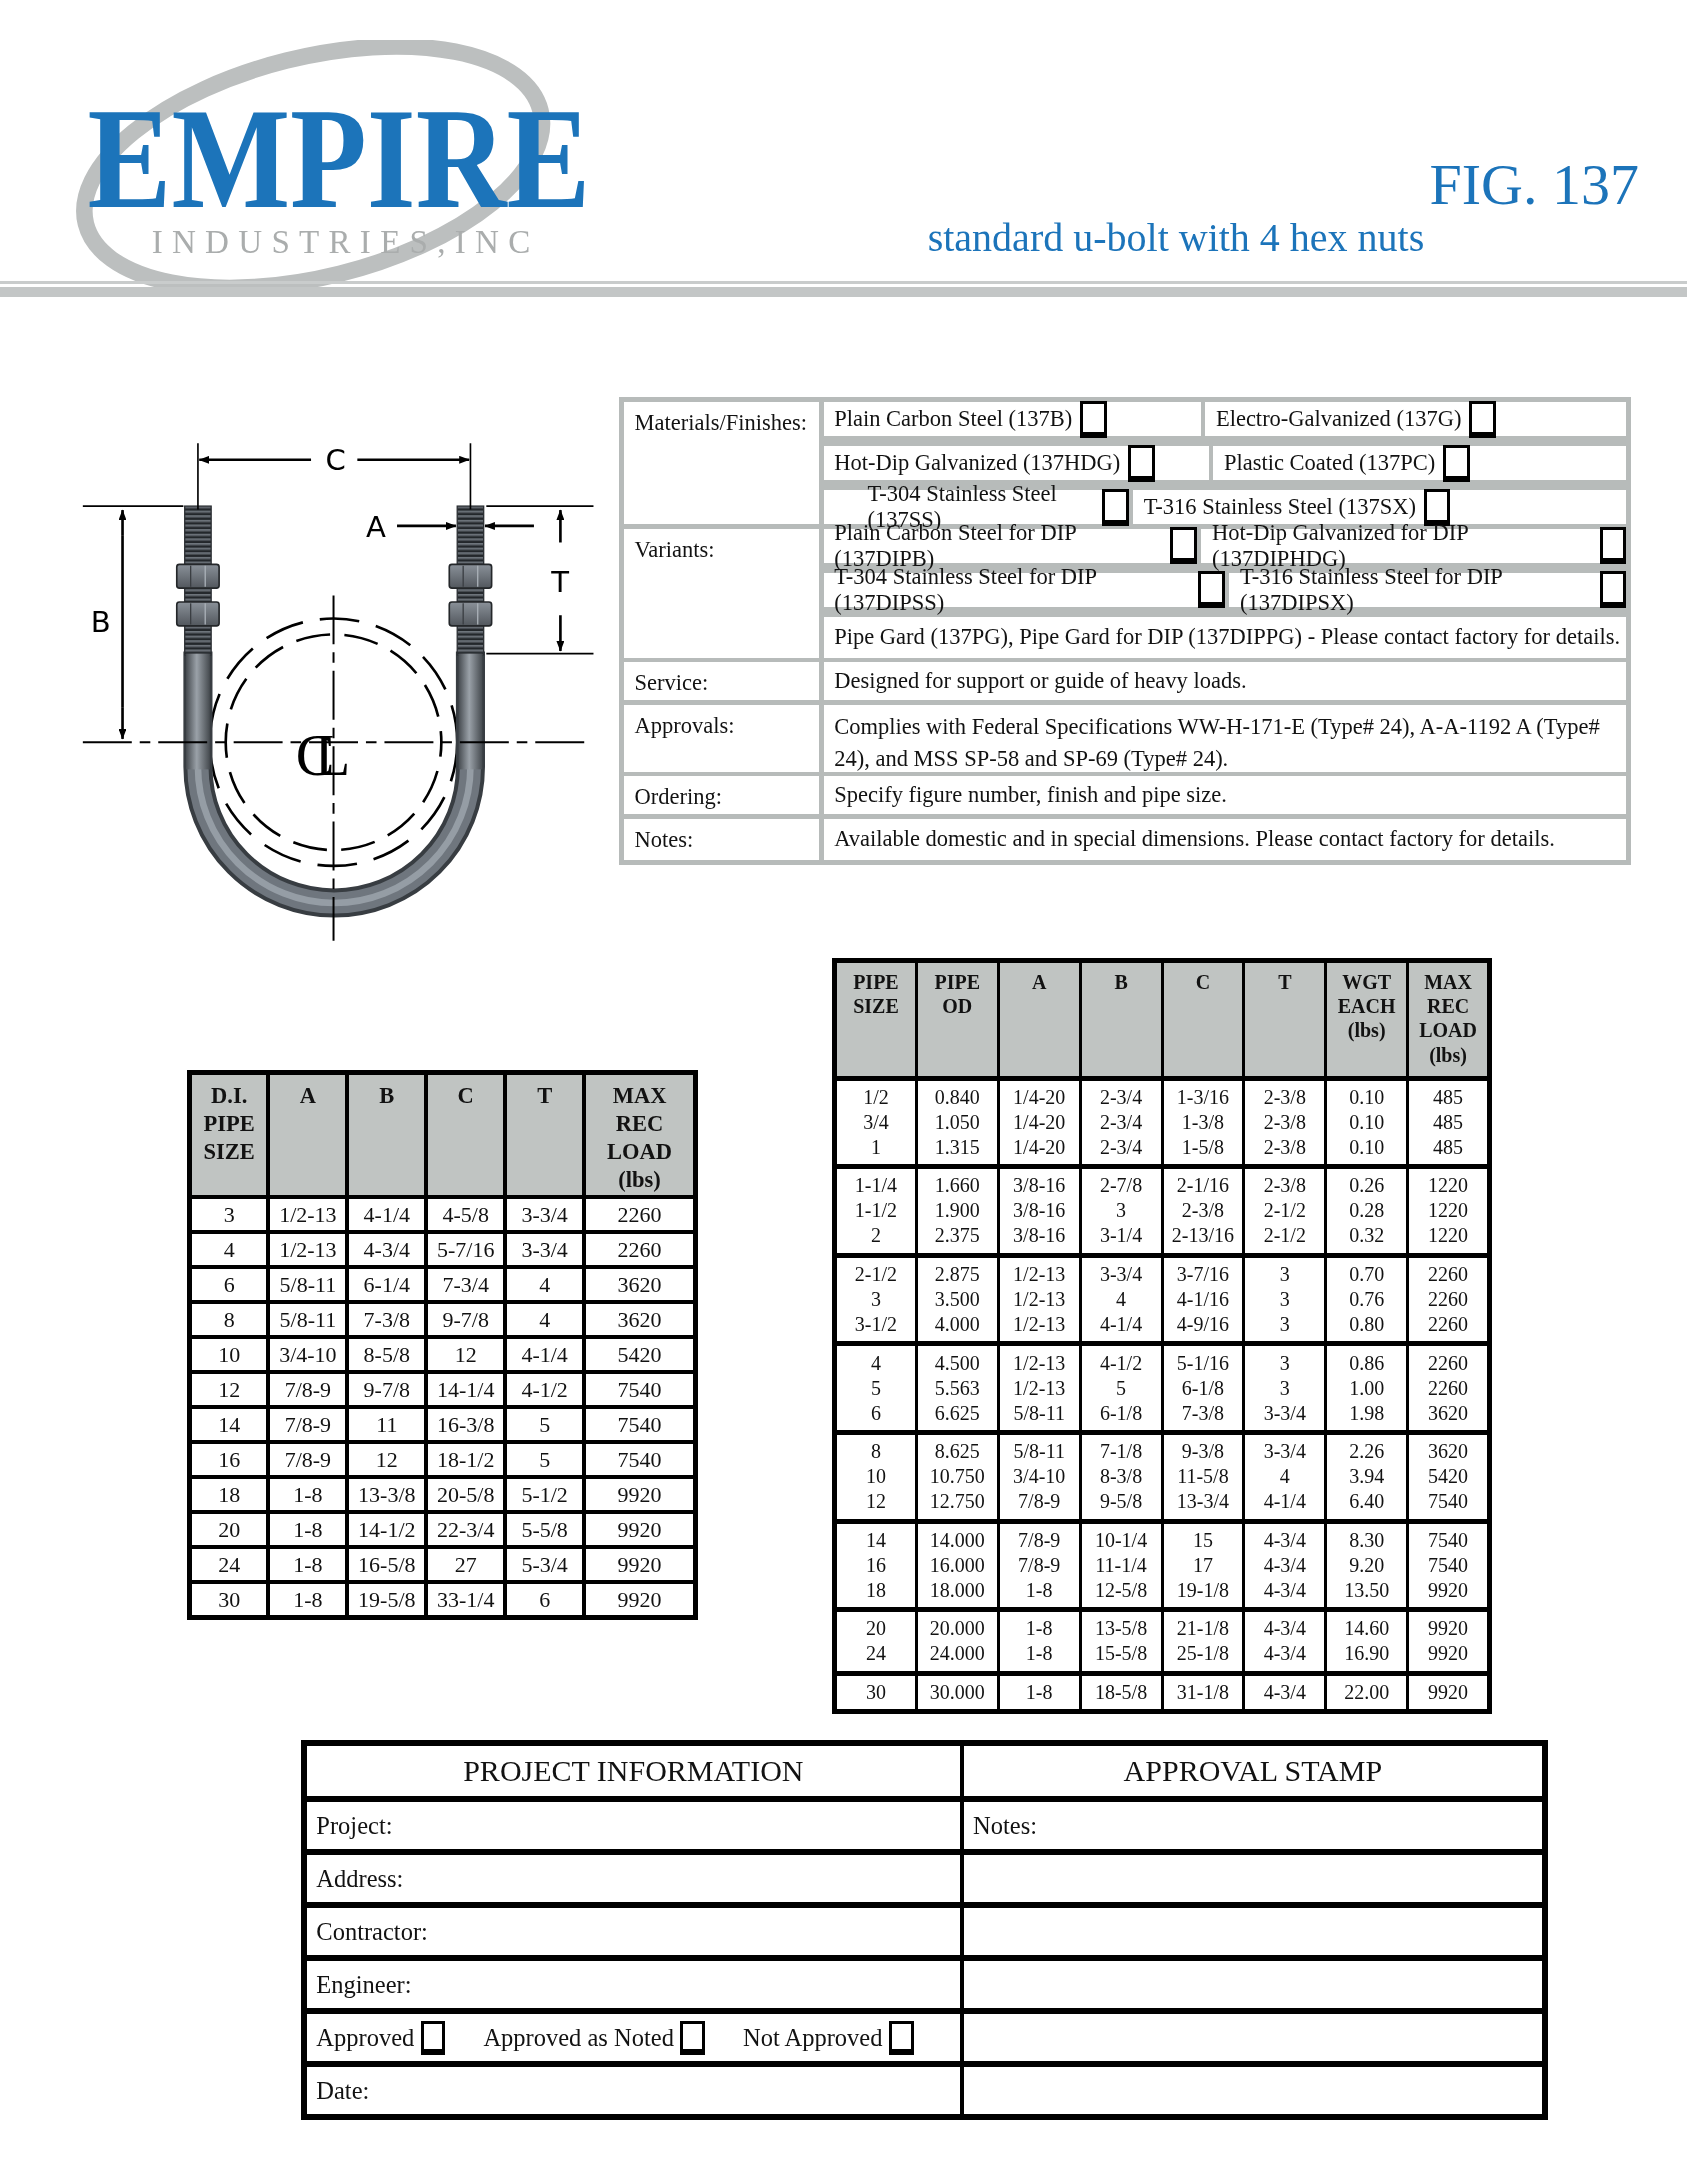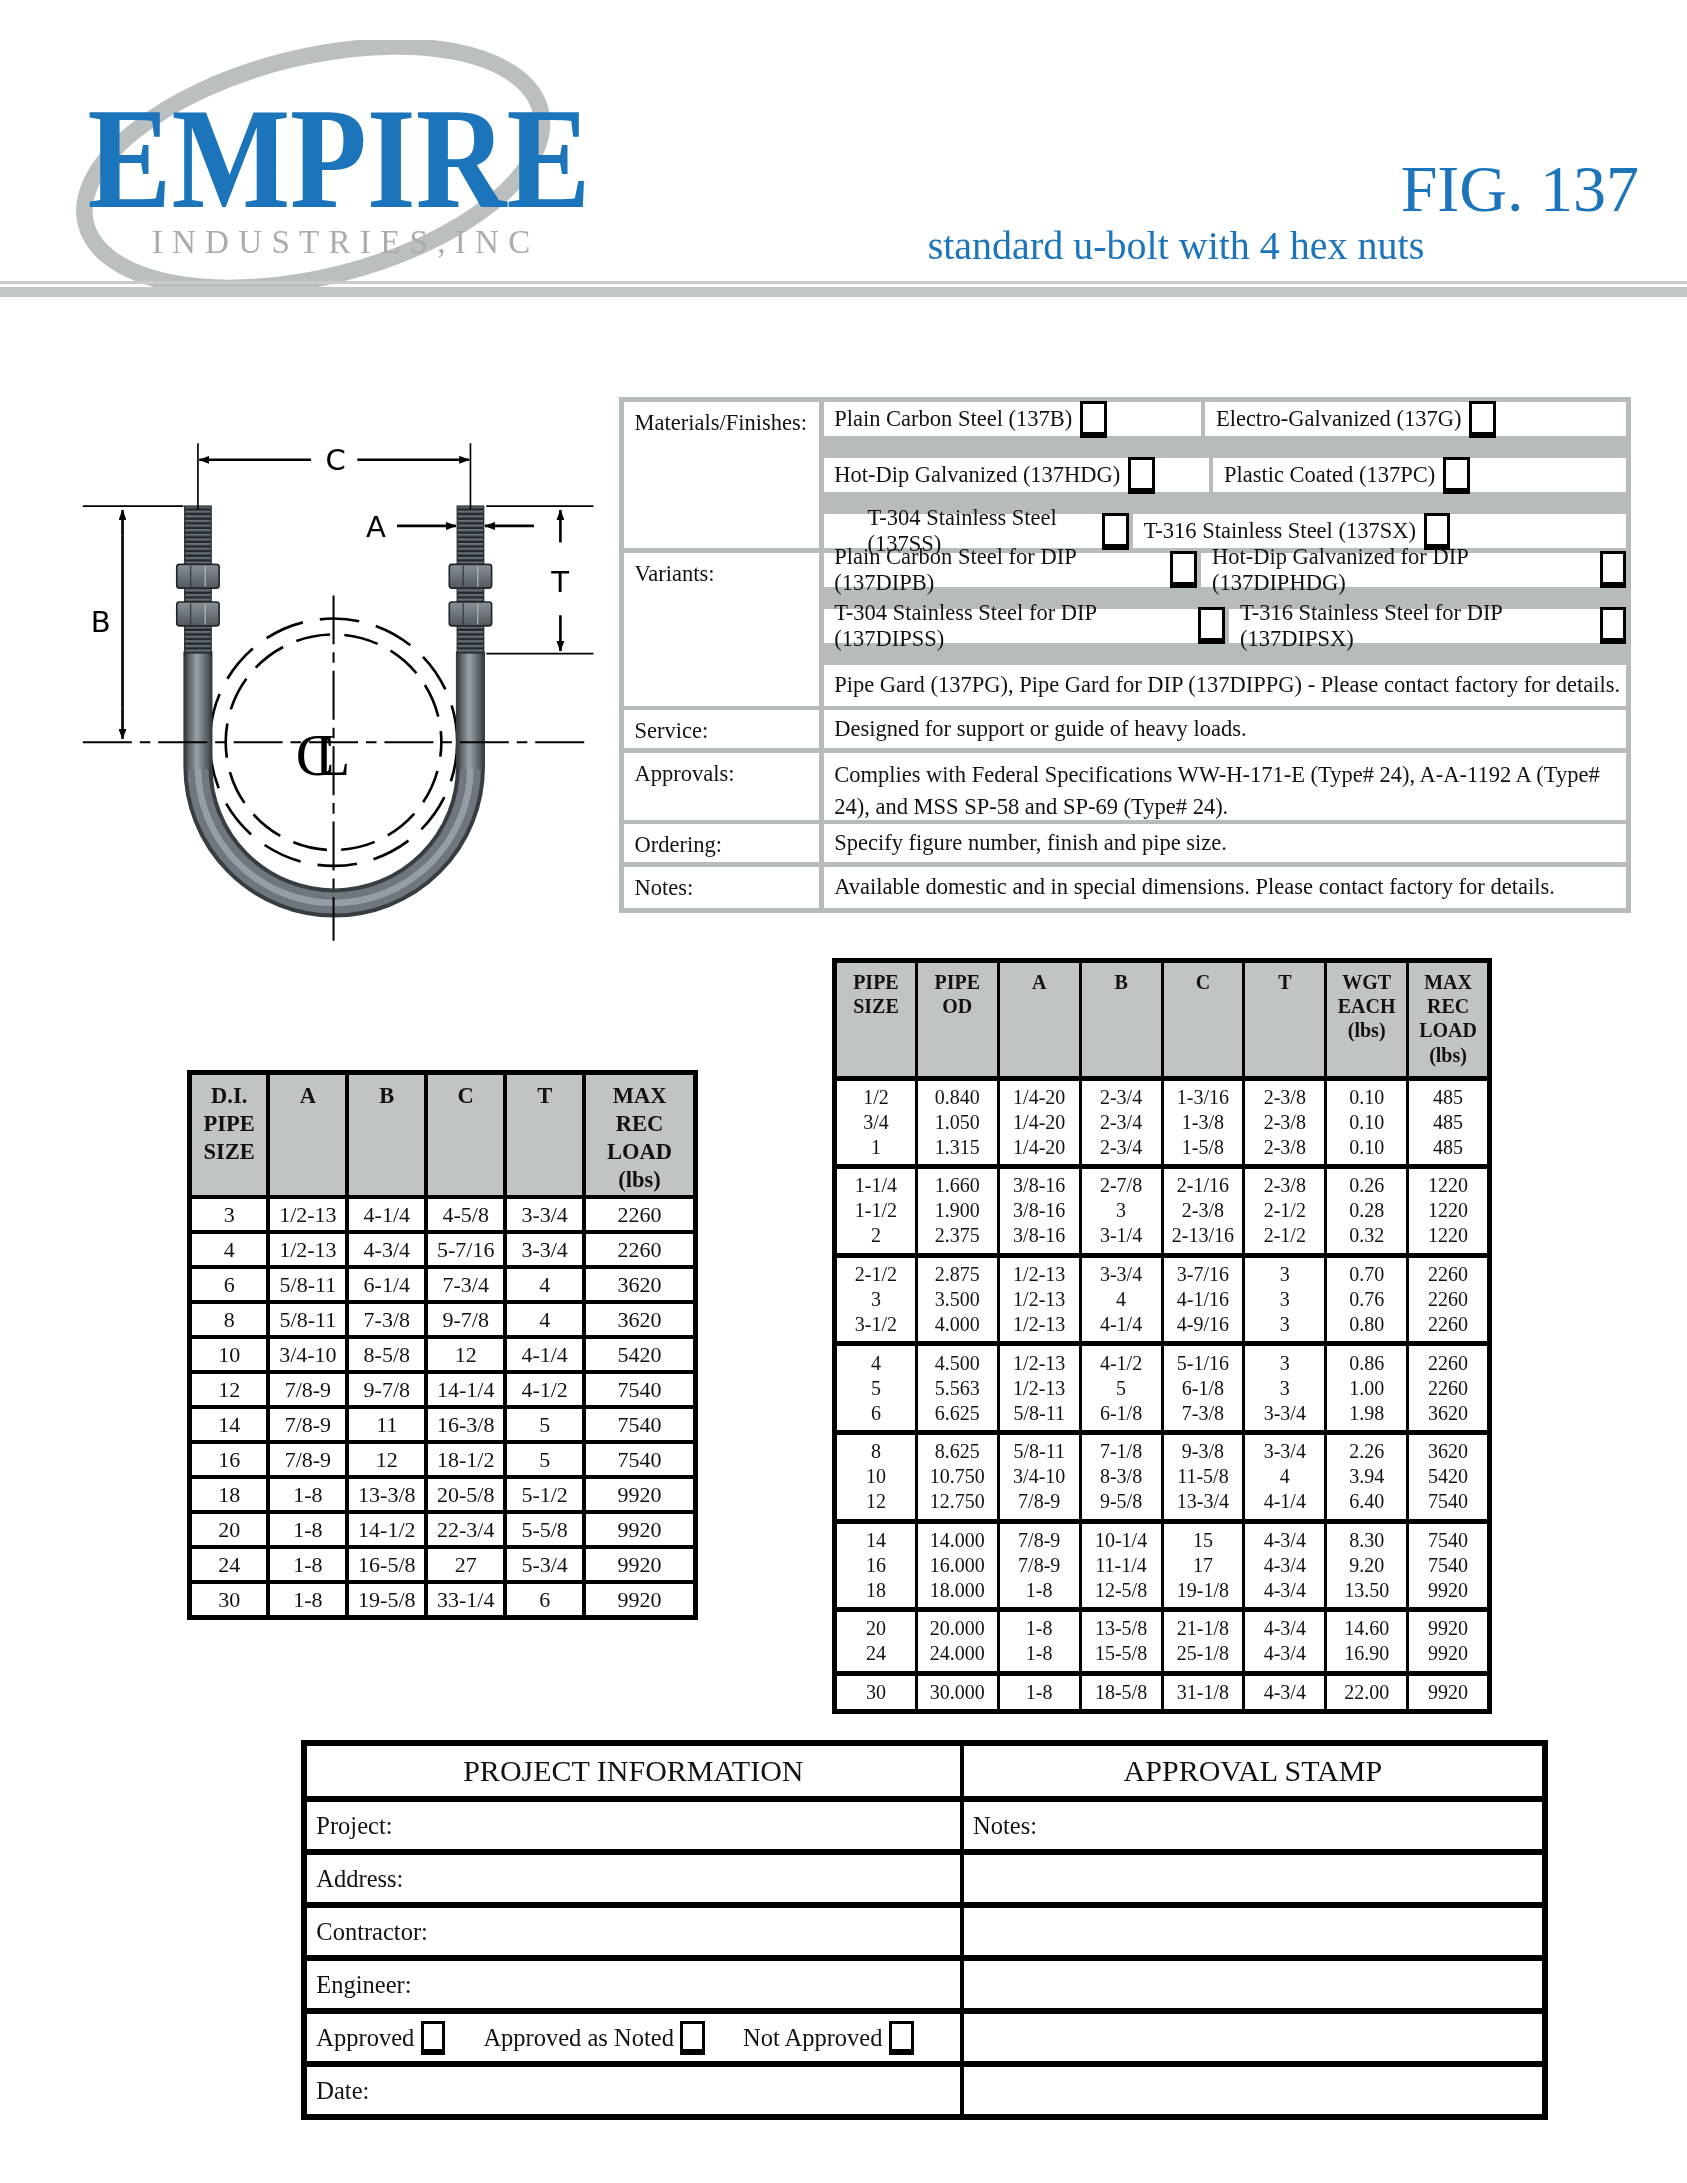--- a/index.html
+++ b/index.html
@@ -2,31 +2,31 @@
 <html style="font-size:10.6px"><head>
 <meta charset="utf-8">
 <style>
   html,body{margin:0;padding:0;background:#ffffff;}
   .page{position:relative;width:1687px;height:2183px;background:#ffffff;overflow:hidden;
         font-family:"Liberation Serif","DejaVu Serif",serif;color:#121212;}
 
   
   .logo{position:absolute;left:71px;top:40px;width:536px;height:255px;}
   .titleblock{position:absolute;top:156px;right:48px;width:926px;text-align:right;color:#1c74ba;}
-  .fig{font-size:66px;line-height:1;}
+  .fig{font-size:58px;line-height:1;}
   .subtitle{font-size:40px;line-height:1;margin-top:4px;text-align:center;}
   .rule-thin{position:absolute;left:0;top:281px;width:1687px;height:3.3px;background:#c9cccc;}
   .rule-thick{position:absolute;left:0;top:287px;width:1687px;height:10px;background:#c3c6c6;}
 
   
   .spec{position:absolute;left:619px;top:397px;width:1012px;background:#b7bbba;border:5.3px solid #b7bbba;
         display:flex;flex-direction:column;gap:4.6px;box-sizing:border-box;}
   .sec{display:flex;gap:4.6px;}
   .lbl{width:195px;flex:none;background:#fff;font-size:22.5px;padding:8px 0 0 10.6px;box-sizing:border-box;}
-  .content{flex:1;display:flex;flex-direction:column;gap:22px;min-width:0;}
+  .content{flex:1;display:flex;flex-direction:column;gap:10px;min-width:0;}
   .srow{display:flex;gap:4.6px;}
   .cell{background:#fff;box-sizing:border-box;}
   .opt{height:34px;display:flex;align-items:center;padding-left:10.6px;font-size:22.5px;}
   .grow{flex:1;}
   .txt{display:flex;align-items:center;padding-left:10.6px;font-size:22.5px;height:38px;}
   .txt-tall{height:67px;align-items:flex-start;padding-top:6.6px;line-height:1.4;padding-right:24px;display:block;}
   .cb{display:inline-block;width:20.5px;height:28px;border:3.3px solid #000;border-bottom-width:6px;
       margin-left:8px;flex:none;background:#fff;}
   .cb-sm{width:18.5px;height:25px;margin-left:6.6px;}
 

